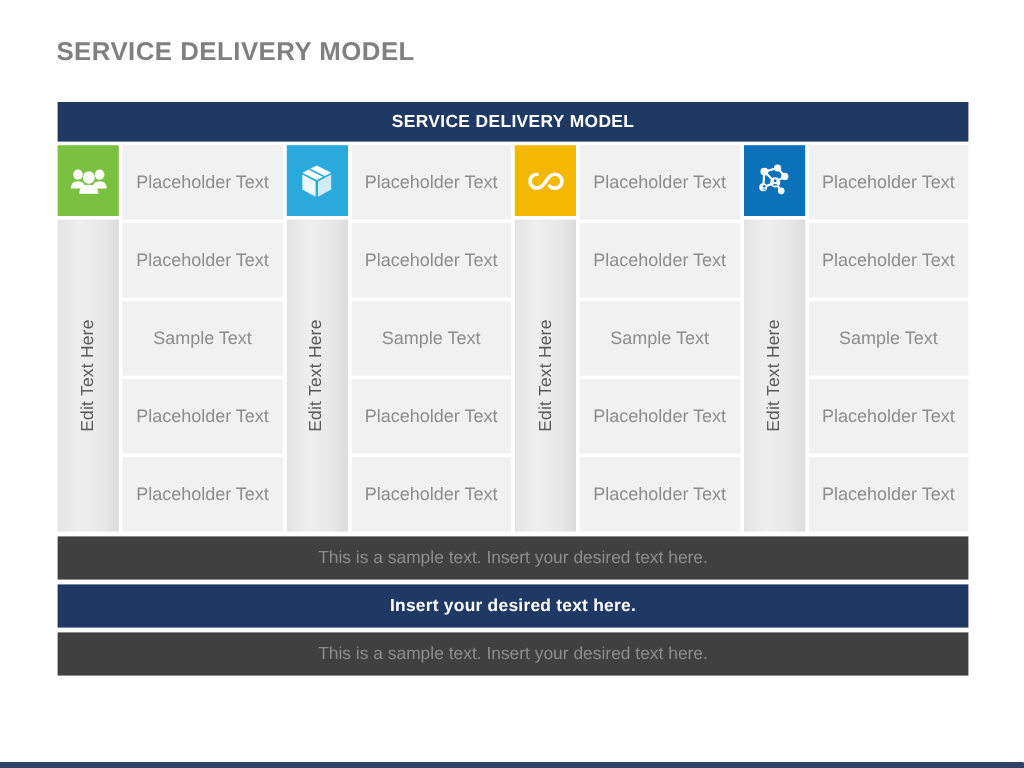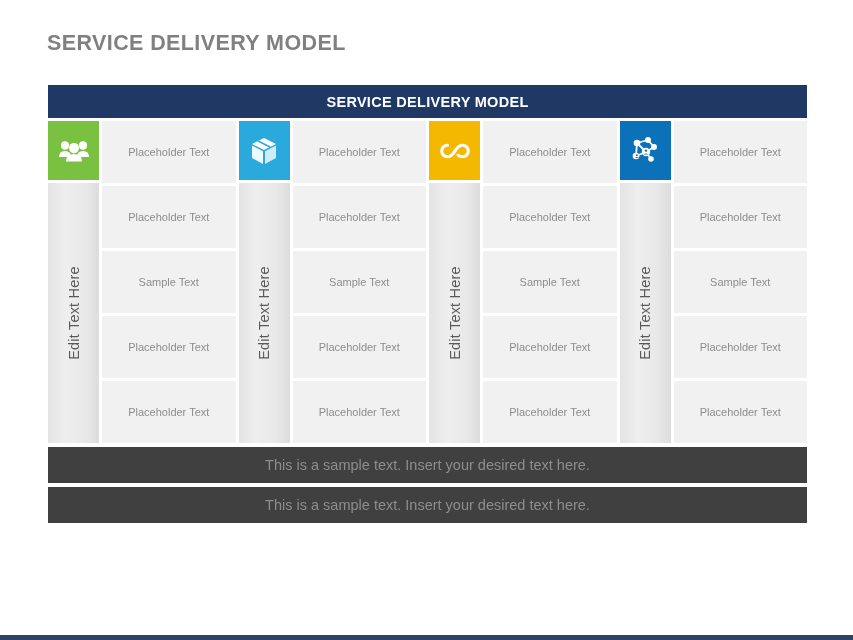--- a/index.html
+++ b/index.html
@@ -99,21 +99,21 @@
     margin-left: 3px;
     display: flex;
     flex-direction: column;
   }
   .cell {
     flex: 1 1 0;
     background: #f1f1f1;
     display: flex;
     align-items: center;
     justify-content: center;
-    font-size: 11px;
+    font-size: 15px;
     color: #8d8d8d;
     margin-bottom: 3px;
     text-align: center;
   }
   .cell:last-child { margin-bottom: 0; }
 
   
   .foot-bar {
     margin-top: 4px;
     height: 36px;
@@ -266,17 +266,18 @@
         <div class="cell">Placeholder Text</div>
         <div class="cell">Sample Text</div>
         <div class="cell">Placeholder Text</div>
         <div class="cell">Placeholder Text</div>
       </div>
     </div>
 
   </div>
 
   <div class="foot-bar light">This is a sample text. Insert your desired text here.</div>
+  <div class="foot-bar navy">Insert your desired text here.</div>
   <div class="foot-bar light">This is a sample text. Insert your desired text here.</div>
 
 </div>
 
 <div id="page-accent"></div>
 
 </body></html>

